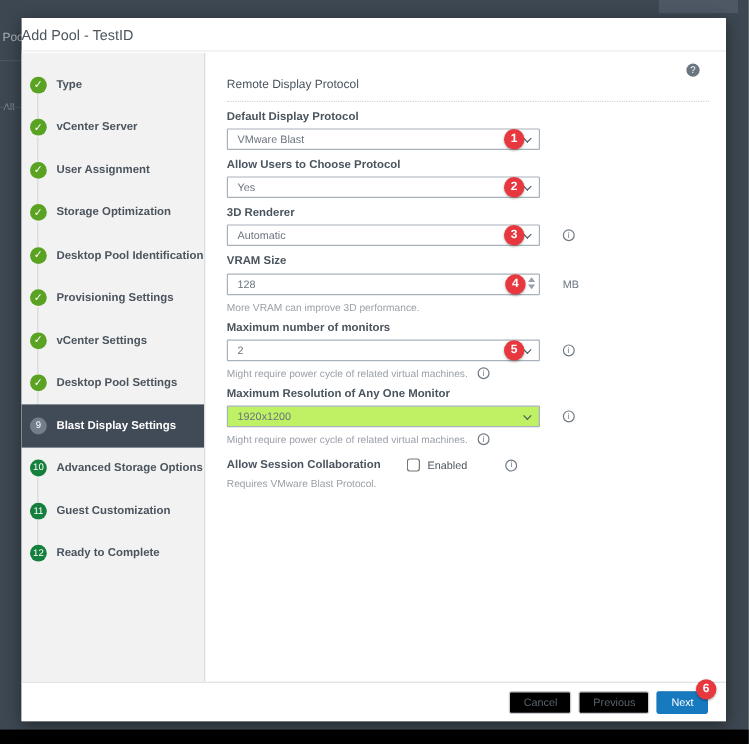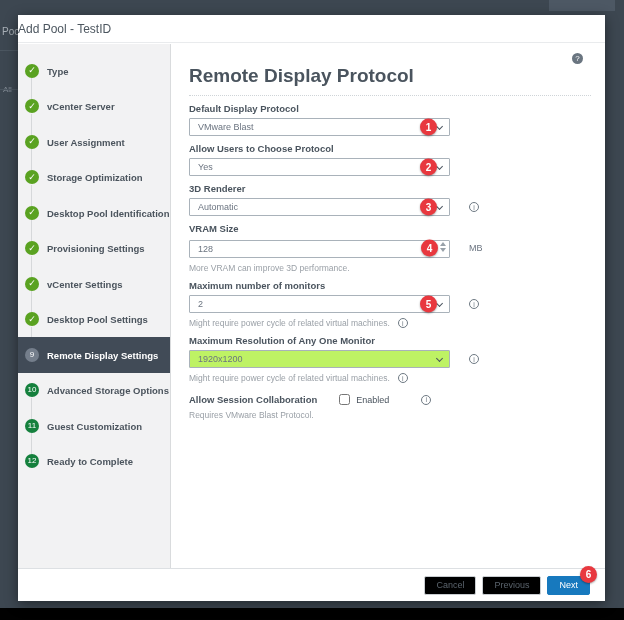--- a/index.html
+++ b/index.html
@@ -39,21 +39,21 @@
   .step.current { background:#414b57; }
   .step.current .step-label { color:#fff; font-weight:bold; }
   .step:not(.last)::after { content:""; position:absolute; left:13px; top:25px;
     width:1px; height:21px; background:#d6d8da; }
   .step.current::after { background:transparent; }
 
   
   .content { flex:1; position:relative; padding:0 14px 0 18px; }
   .help-icon { position:absolute; top:9px; right:22px; width:11px; height:11px; border-radius:50%;
     background:#6a7580; color:#fff; font-size:8px; display:flex; align-items:center; justify-content:center; }
-  .form-heading { margin-top:21px; font-size:19px; font-weight:700; color:#4a545e;
+  .form-heading { margin-top:21px; font-size:10px; font-weight:400; color:#4a545e;
     padding-bottom:8px; border-bottom:1px dotted #cfd4d8; }
   .field { margin-top:7px; }
   .field-label { font-size:9.5px; font-weight:600; color:#4a545e; margin-bottom:4px; }
   .control-row { display:flex; align-items:center; gap:19px; }
   .select { position:relative; width:261px; height:18px; border:1px solid #a9b2ba; background:#fff;
     display:flex; align-items:center; padding:0 18px 0 8px; font-size:9px; color:#6b7480; border-radius:1px; }
   .select.disabled { background:#bef264; }
   .caret { position:absolute; right:7px; top:5px; width:5px; height:5px;
     border-right:1.3px solid #4a545e; border-bottom:1.3px solid #4a545e; transform:rotate(45deg); }
   .num-badge { width:17px; height:17px; border-radius:50%; background:#e8383f; color:#fff;
@@ -131,21 +131,21 @@
         <div class="step done">
           <span class="step-circle">✓</span>
           <span class="step-label">vCenter Settings</span>
         </div>
         <div class="step done">
           <span class="step-circle">✓</span>
           <span class="step-label">Desktop Pool Settings</span>
         </div>
         <div class="step current">
           <span class="step-circle">9</span>
-          <span class="step-label">Remote Display Settings</span>
+          <span class="step-label">Blast Display Settings</span>
         </div>
         <div class="step upcoming">
           <span class="step-circle">10</span>
           <span class="step-label">Advanced Storage Options</span>
         </div>
         <div class="step upcoming">
           <span class="step-circle">11</span>
           <span class="step-label">Guest Customization</span>
         </div>
         <div class="step upcoming last">

